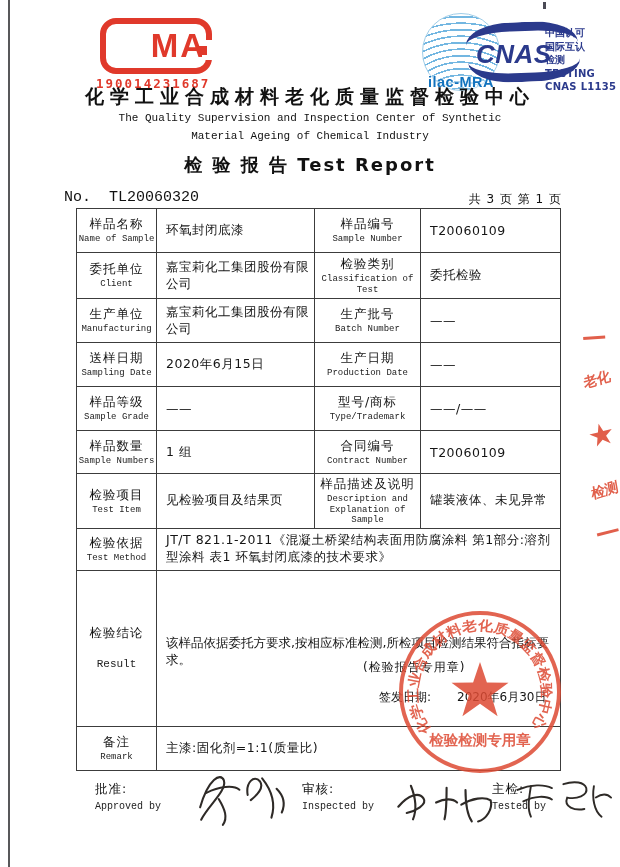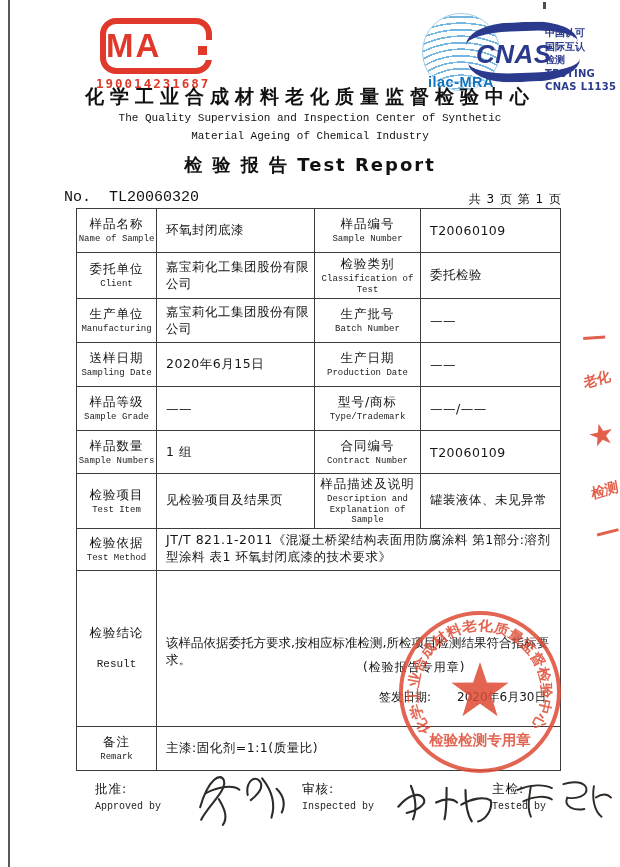--- a/index.html
+++ b/index.html
@@ -4,21 +4,21 @@
 <style>
   * { margin:0; padding:0; box-sizing:border-box; }
   body { background:#ffffff; font-family:"DejaVu Sans", sans-serif; color:#1c1c1c; }
   .page { position:relative; width:620px; height:867px; background:#fff; overflow:hidden; }
 
   .scan-edge { position:absolute; left:8px; top:0; width:2px; height:867px; background:#58585a; }
   .scan-tick { position:absolute; left:543px; top:2px; width:3px; height:7px; background:#4a4a55; }
 
   
   .cma { position:absolute; left:100px; top:18px; width:112px; height:56px;
-         border:6px solid #e0392b; border-radius:16px; text-align:left; }
+         border:6px solid #e0392b; border-radius:16px; text-align:right; }
   .cma .ma { font-weight:bold; font-size:33px; color:#e0392b; line-height:44px; letter-spacing:2px;
              font-family:"Liberation Sans", sans-serif; }
   .cma .notch { position:absolute; right:-8px; top:16px; width:12px; height:20px; background:#fff; }
   .cma .ctip { position:absolute; right:-1px; top:22px; width:9px; height:9px; background:#e0392b; }
   .cma-num { position:absolute; left:96px; top:76px; font-family:"DejaVu Sans Mono", monospace;
              font-weight:bold; font-size:12.5px; color:#e0392b; letter-spacing:2px; }
 
   .ilac { position:absolute; left:422px; top:13px; width:78px; height:78px; border-radius:50%;
           background:
             repeating-radial-gradient(circle at 50% 150%, rgba(90,170,220,0.85) 0 1.6px, rgba(255,255,255,0) 1.6px 6.5px);

